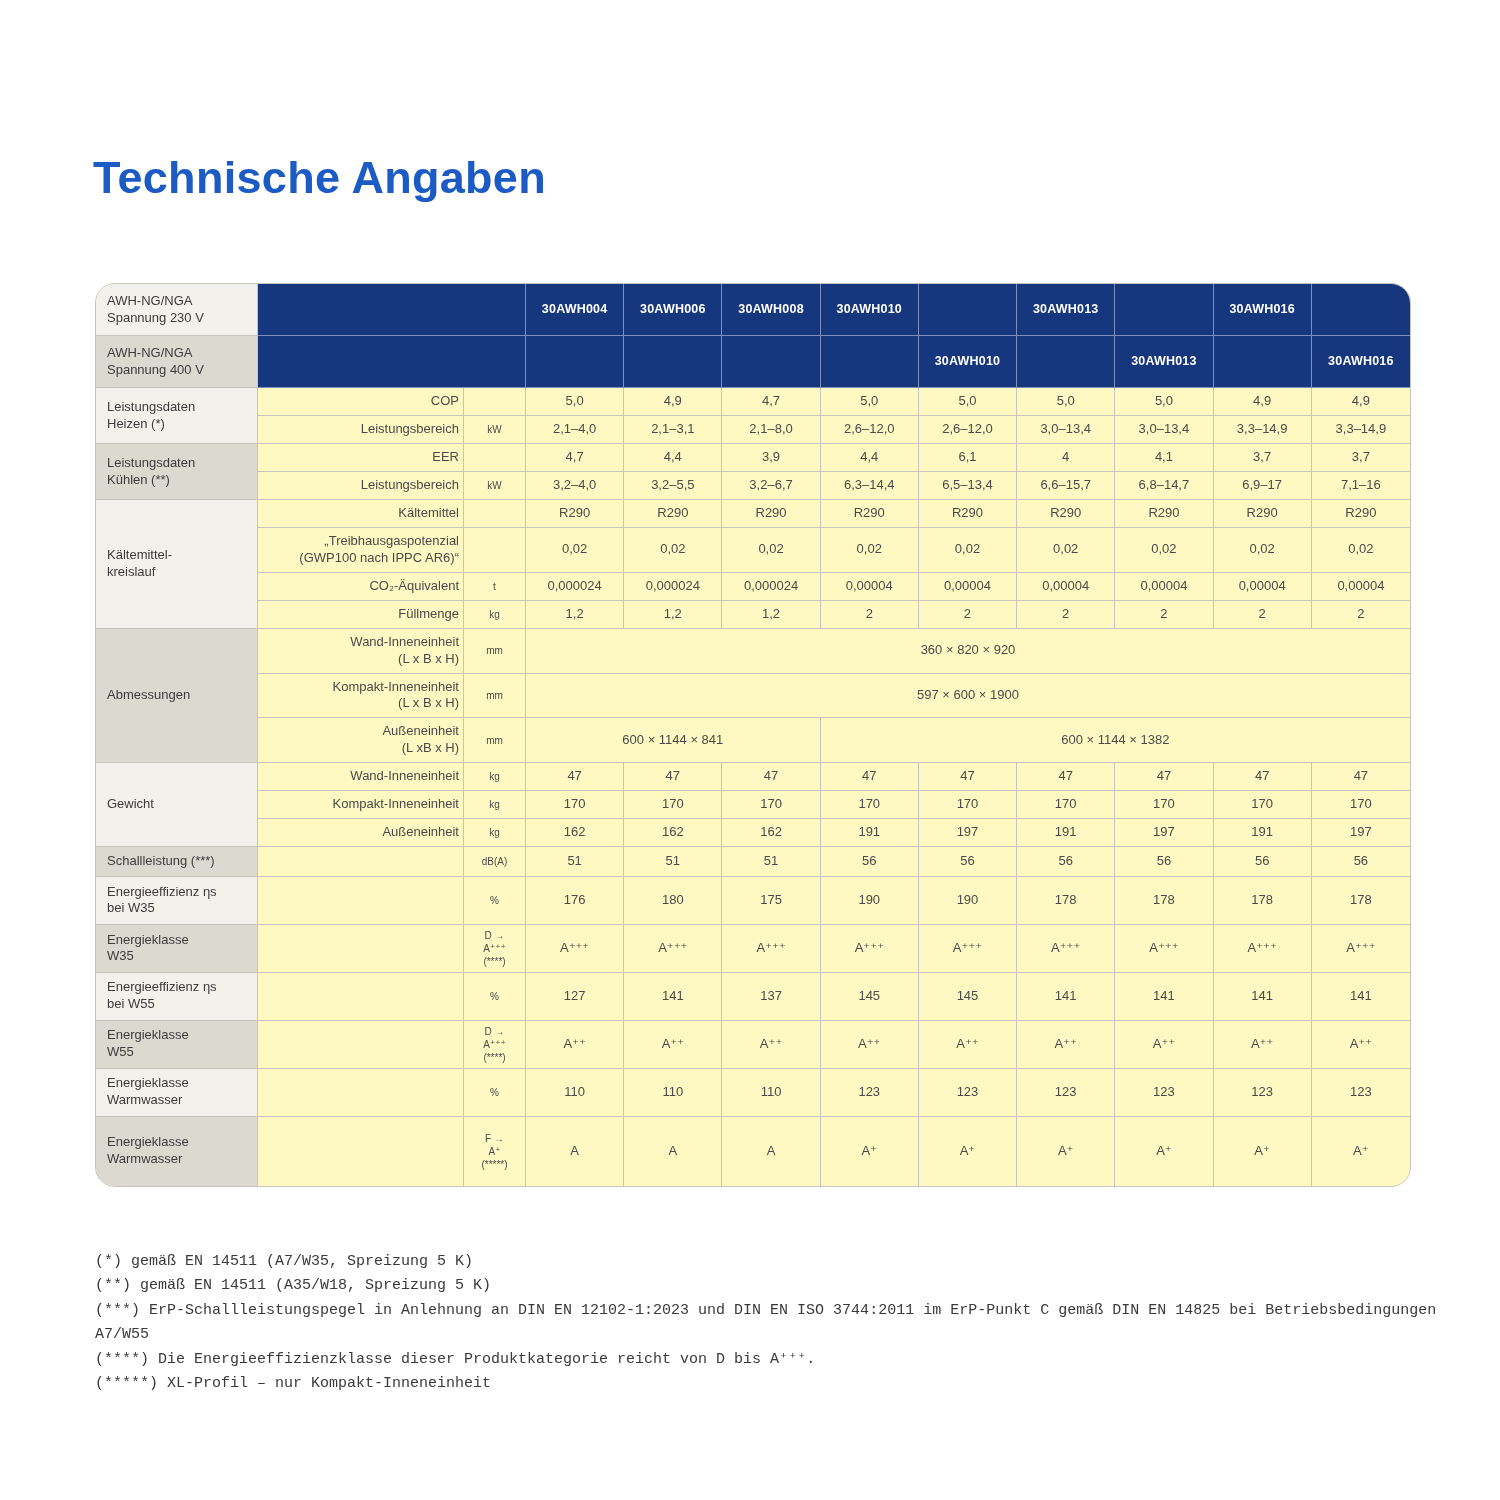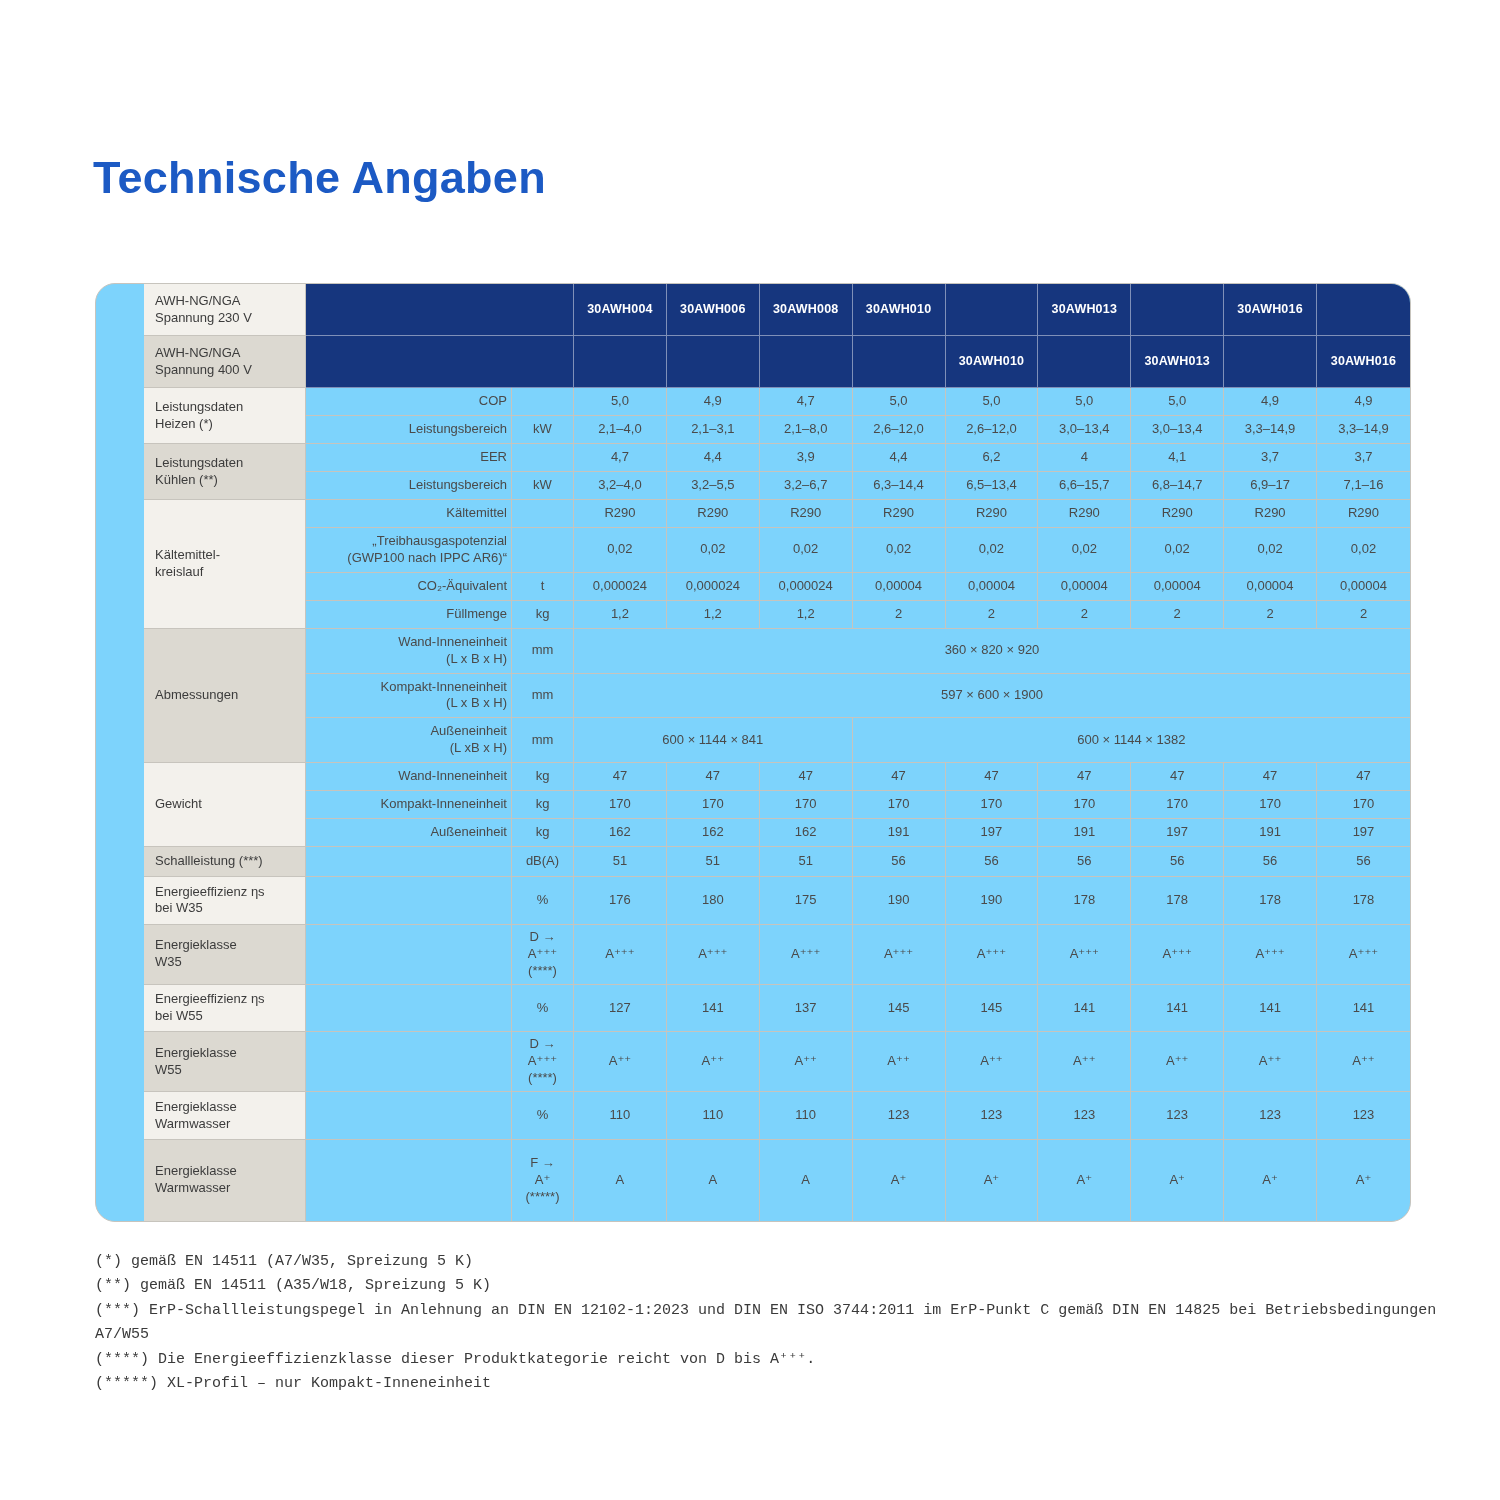--- a/index.html
+++ b/index.html
@@ -19,22 +19,21 @@
   .page{position:absolute;inset:0;}
   h1.title{
     position:absolute;left:93px;top:152px;margin:0;
     font-size:45px;font-weight:700;color:var(--blue);
     letter-spacing:0.3px;
     text-align:center;
   }
   .table-wrap{
     position:absolute;left:95px;top:283px;width:1316px;
     border:1px solid var(--border);border-radius:20px;overflow:hidden;
-    background:#7dd3fc;
-    padding-left:48px;
+    background:#fef9c3;
   }
   table.spec{
     border-collapse:separate;border-spacing:0;width:100%;
     table-layout:fixed;font-size:13px;
   }
   td,th{
     border-right:1px solid var(--border);
     border-bottom:1px solid var(--border);
     padding:5px 4px;text-align:center;vertical-align:middle;
     color:#4A4A4A;line-height:1.3;
@@ -50,21 +49,21 @@
   .navy{
     background:var(--navy);
     border-right:1px solid rgba(255,255,255,.45);
     border-bottom:1px solid rgba(255,255,255,.45);
     color:#fff;
   }
   td.model{font-weight:700;font-size:12.5px;letter-spacing:.2px;}
   tr.hrow td, tr.hrow th{height:52px;}
   tr.srow{height:28px;}
   td.param{text-align:right;padding-left:11px;white-space:pre-line;}
-  td.unit{white-space:pre-line;font-size:13px;padding:4px 2px;}
+  td.unit{white-space:pre-line;font-size:10px;padding:4px 2px;}
   td.val{font-size:13px;}
   tr.tall td{padding-top:15px;padding-bottom:15px;}
   .footnotes{
     position:absolute;left:95px;top:1250px;width:1360px;
     font-size:15px;color:#3A3A3A;line-height:1.63;font-family:Liberation Mono, monospace;
   }
 </style>
 </head>
 <body>
 
@@ -147,21 +146,21 @@
           </tr>
           <tr class="srow">
             <th class="lbl dark" rowspan="2">Leistungsdaten
 Kühlen (**)</th>
             <td class="param">EER</td>
             <td class="unit"></td>
             <td class="val">4,7</td>
             <td class="val">4,4</td>
             <td class="val">3,9</td>
             <td class="val">4,4</td>
-            <td class="val">6,2</td>
+            <td class="val">6,1</td>
             <td class="val">4</td>
             <td class="val">4,1</td>
             <td class="val">3,7</td>
             <td class="val">3,7</td>
           </tr>
           <tr class="srow">
             <td class="param">Leistungsbereich</td>
             <td class="unit">kW</td>
             <td class="val">3,2–4,0</td>
             <td class="val">3,2–5,5</td>

